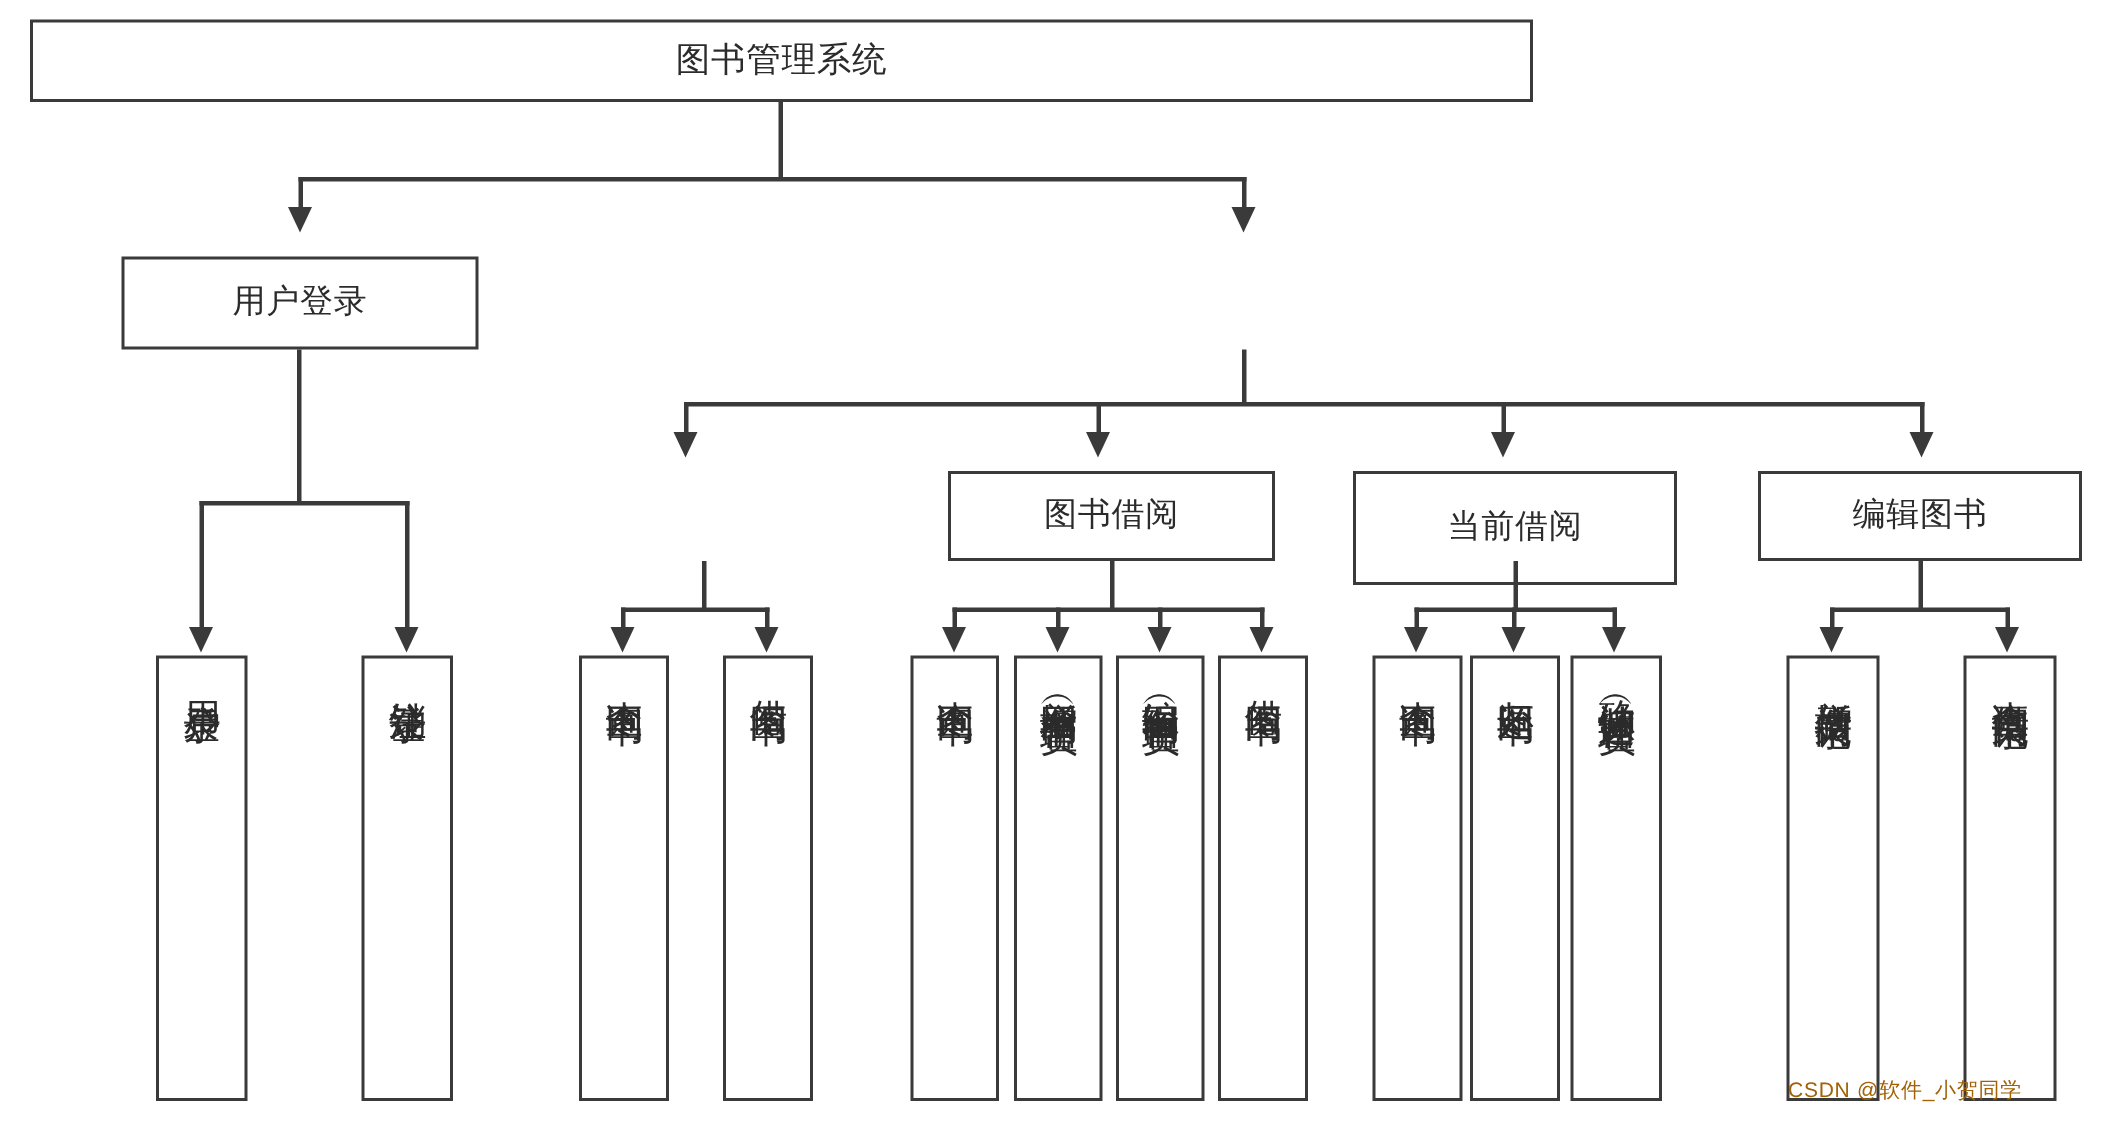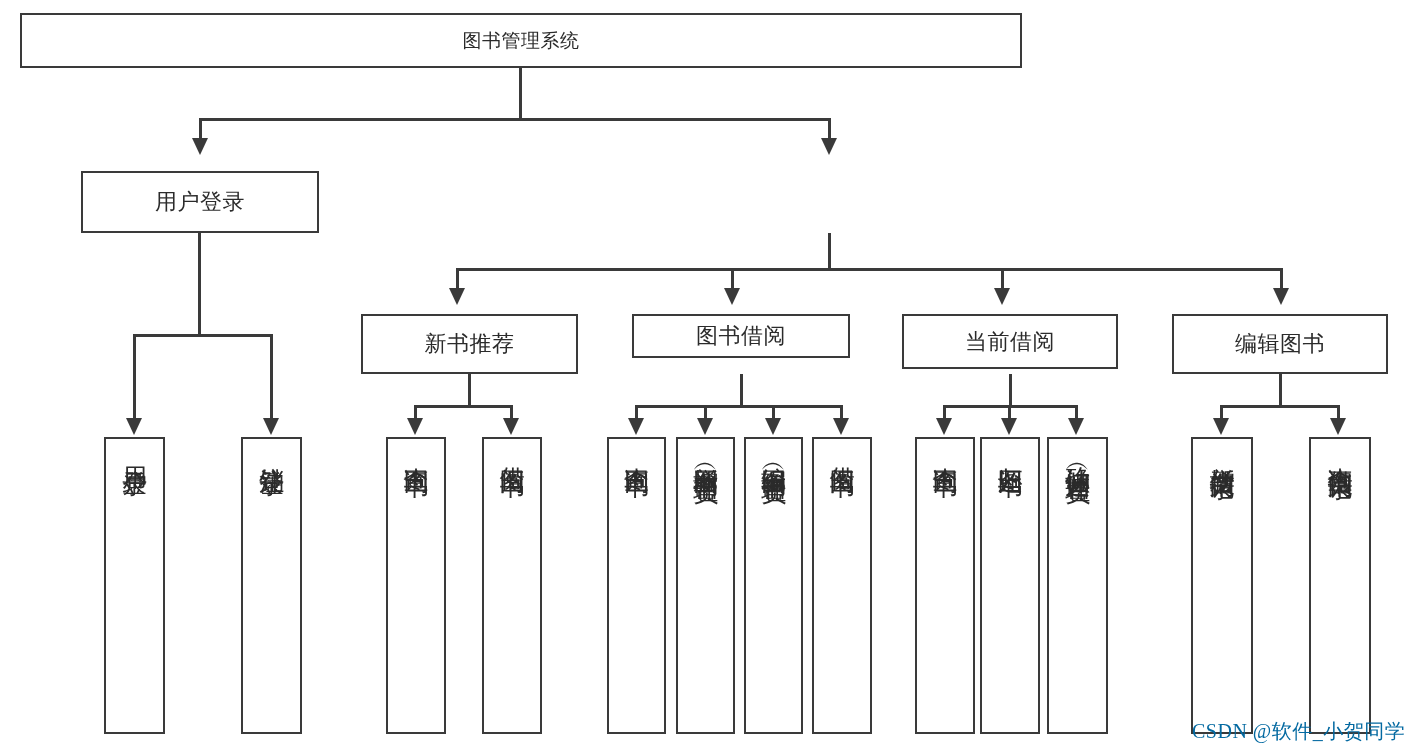--- a/index.html
+++ b/index.html
@@ -30,21 +30,21 @@
     display:block;
     line-height:1.18;
     letter-spacing:0.5px;
     white-space:nowrap;
   }
   
   .node.horiz .label{
     writing-mode:horizontal-tb;
     font-size:22px;
   }
-  .node.root .label{font-size:19px;}
+  .node.root .label{font-size:23px;}
   
   .node.vert{
     align-items:flex-start;
     justify-content:center;
     padding-top:8px;
   }
   .node.vert .label{
     writing-mode:vertical-rl;
     text-orientation:upright;
     font-size:25px;
@@ -63,26 +63,26 @@
   .arrow{
     position:absolute;
     width:0;height:0;
     border-left:8px solid transparent;
     border-right:8px solid transparent;
     border-top:17px solid #3a3a3a;
   }
   
   #watermark{
     position:absolute;
-    color:#0369a1;
-    font-size:20px;
+    color:#a16207;
+    font-size:14px;
     letter-spacing:0.5px;
     white-space:nowrap;
     pointer-events:none;
-    font-family:Liberation Serif, serif;
+    font-family:Liberation Sans, sans-serif;
   }
 </style>
 </head>
 <body>
 
 <div id="canvas">
 
   <div class="node horiz root" style="left:20px;top:13px;width:1002px;height:55px;">
     <span class="label">图书管理系统</span>
   </div>
@@ -112,27 +112,24 @@
   <div class="ln h" style="left:456px;top:268px;width:827px;height:3px;"></div>
   <div class="ln v" style="left:456px;top:268px;width:3px;height:22px;"></div>
   <div class="arrow" style="left:449px;top:288px;"></div>
   <div class="ln v" style="left:731px;top:268px;width:3px;height:22px;"></div>
   <div class="arrow" style="left:724px;top:288px;"></div>
   <div class="ln v" style="left:1001px;top:268px;width:3px;height:22px;"></div>
   <div class="arrow" style="left:994px;top:288px;"></div>
   <div class="ln v" style="left:1280px;top:268px;width:3px;height:22px;"></div>
   <div class="arrow" style="left:1273px;top:288px;"></div>
 
-  <div class="node horiz" style="left:361px;top:314px;width:217px;height:60px;">
-    <span class="label">新书推荐</span>
-  </div>
-  <div class="node horiz" style="left:632px;top:314px;width:218px;height:44px;">
+  <div class="node horiz" style="left:632px;top:314px;width:218px;height:60px;">
     <span class="label">图书借阅</span>
   </div>
-  <div class="node horiz" style="left:902px;top:314px;width:216px;height:55px;">
+  <div class="node horiz" style="left:902px;top:314px;width:216px;height:76px;">
     <span class="label">当前借阅</span>
   </div>
   <div class="node horiz" style="left:1172px;top:314px;width:216px;height:60px;">
     <span class="label">编辑图书</span>
   </div>
 
   <div class="ln v" style="left:468px;top:374px;width:3px;height:33px;"></div>
   <div class="ln h" style="left:414px;top:405px;width:99px;height:3px;"></div>
   <div class="ln v" style="left:414px;top:405px;width:3px;height:15px;"></div>
   <div class="arrow" style="left:407px;top:418px;"></div>

